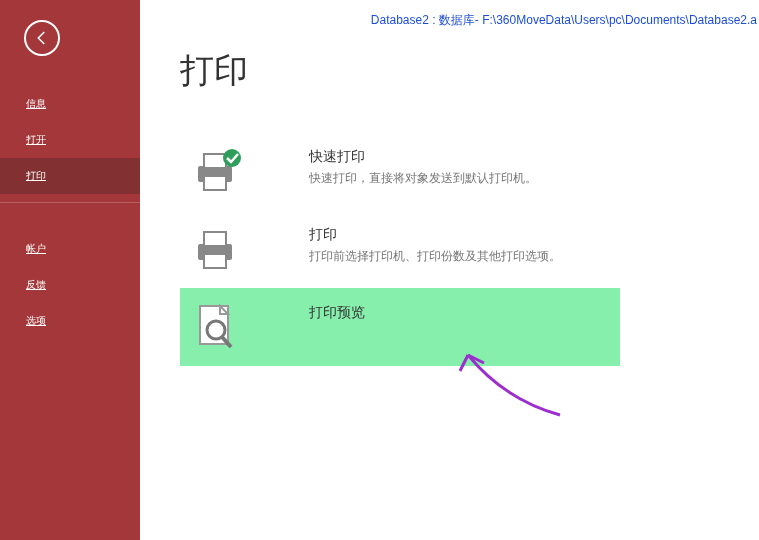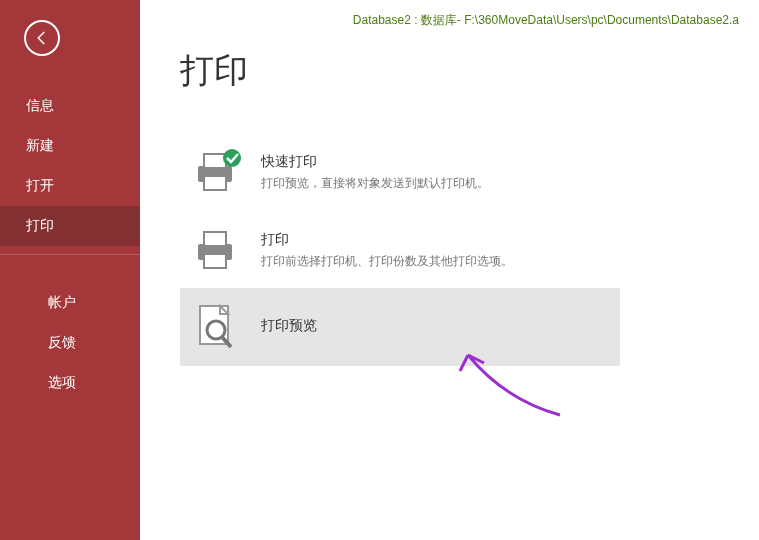--- a/index.html
+++ b/index.html
@@ -2,50 +2,49 @@
 <html><head>
 <meta charset="utf-8">
 <style>
 * { margin: 0; padding: 0; box-sizing: border-box; font-family: "Microsoft YaHei", "Segoe UI", sans-serif; }
 body { width: 759px; height: 540px; background: #fff; overflow: hidden; position: relative; }
 .app { display: flex; height: 100%; }
 .sidebar { width: 140px; background: #a4373a; color: #fff; padding-top: 20px; flex-shrink: 0; }
 .back-btn { width: 36px; height: 36px; border: 2px solid #fff; border-radius: 50%; margin-left: 24px; margin-bottom: 30px; display: flex; align-items: center; justify-content: center; cursor: pointer; }
 .back-btn svg { stroke: #fff; }
 .nav { list-style: none; }
-.nav-item { padding: 11px 26px; font-size: 14px; cursor: pointer; }
+.nav-item { padding: 11px 26px; font-size: 10px; cursor: pointer; text-decoration: underline; }
 .nav-item.active { background: #823032; }
 .nav-sep { height: 1px; background: rgba(255,255,255,0.2); margin: 8px 0; }
-.nav-group-bottom { margin-top: 28px; margin-left: 22px; }
+.nav-group-bottom { margin-top: 28px; }
 .main { flex: 1; position: relative; }
-.titlebar { position: absolute; top: 12px; right: 20px; font-size: 12px; color: #4d7c0f; }
+.titlebar { position: absolute; top: 12px; right: 2px; font-size: 12px; color: #1d4ed8; }
 .content { padding: 48px 0 0 40px; }
 .page-title { font-size: 34px; font-weight: 300; color: #333; margin-bottom: 38px; }
 .options { display: flex; flex-direction: column; gap: 0; }
-.option { display: flex; align-items: center; padding: 14px 20px 14px 10px; width: 440px; cursor: pointer; }
-.option.selected { background: #e5e5e5; }
+.option { display: flex; align-items: flex-start; padding: 14px 20px 14px 10px; width: 440px; cursor: pointer; gap: 48px; }
+.option.selected { background: #86efac; }
 .opt-icon { width: 55px; height: 50px; margin-right: 16px; display: flex; align-items: center; justify-content: center; flex-shrink: 0; }
 .opt-text { padding-top: 2px; }
 .opt-title { font-size: 14px; color: #333; margin-bottom: 4px; }
 .opt-desc { font-size: 12px; color: #777; }
 .arrow { position: absolute; left: 310px; top: 345px; pointer-events: none; }
 </style>
 </head>
 <body>
 
 <div class="app">
   <div class="sidebar">
     <div class="back-btn">
       <svg width="18" height="18" viewBox="0 0 24 24" fill="none" stroke-width="2">
           <path d="M15 4 L7 12 L15 20"></path>
         </svg>
     </div>
     <ul class="nav">
       <li class="nav-item">信息</li>
-      <li class="nav-item">新建</li>
       <li class="nav-item">打开</li>
       <li class="nav-item active">打印</li>
     </ul>
     <div class="nav-sep"></div>
     <ul class="nav nav-group-bottom">
       <li class="nav-item">帐户</li>
       <li class="nav-item">反馈</li>
       <li class="nav-item">选项</li>
     </ul>
   </div>
@@ -61,21 +60,21 @@
             <svg width="55" height="50" viewBox="0 0 55 50">
               <rect x="8" y="20" width="34" height="16" rx="2" fill="#888"></rect>
               <rect x="14" y="8" width="22" height="14" fill="#fff" stroke="#888" stroke-width="2"></rect>
               <rect x="14" y="30" width="22" height="14" fill="#fff" stroke="#888" stroke-width="2"></rect>
               <circle cx="42" cy="12" r="9" fill="#2e9e5b"></circle>
               <path d="M37 12 L41 16 L48 8" stroke="#fff" stroke-width="2.5" fill="none"></path>
             </svg>
           </div>
           <div class="opt-text">
             <div class="opt-title">快速打印</div>
-            <div class="opt-desc">打印预览，直接将对象发送到默认打印机。</div>
+            <div class="opt-desc">快速打印，直接将对象发送到默认打印机。</div>
           </div>
         </div>
 
         <div class="option">
           <div class="opt-icon">
             <svg width="55" height="50" viewBox="0 0 55 50">
               <rect x="8" y="20" width="34" height="16" rx="2" fill="#888"></rect>
               <rect x="14" y="8" width="22" height="14" fill="#fff" stroke="#888" stroke-width="2"></rect>
               <rect x="14" y="30" width="22" height="14" fill="#fff" stroke="#888" stroke-width="2"></rect>
             </svg>

